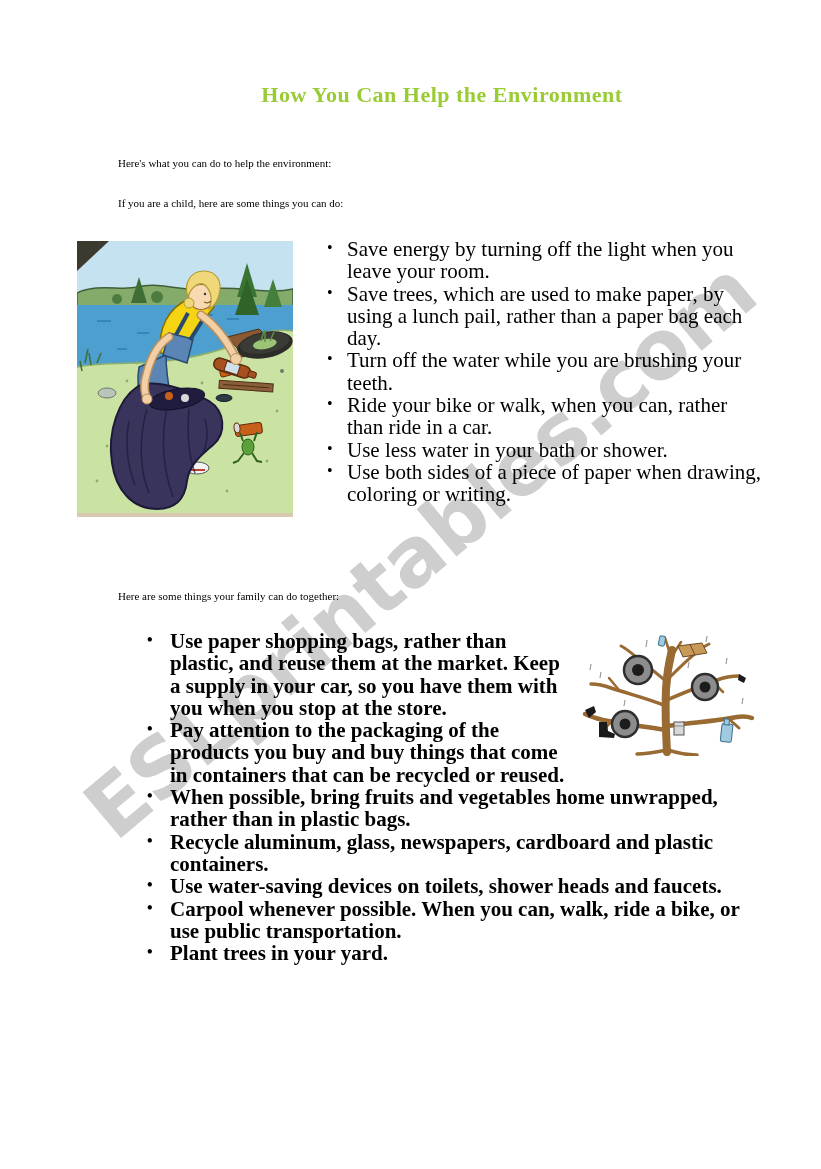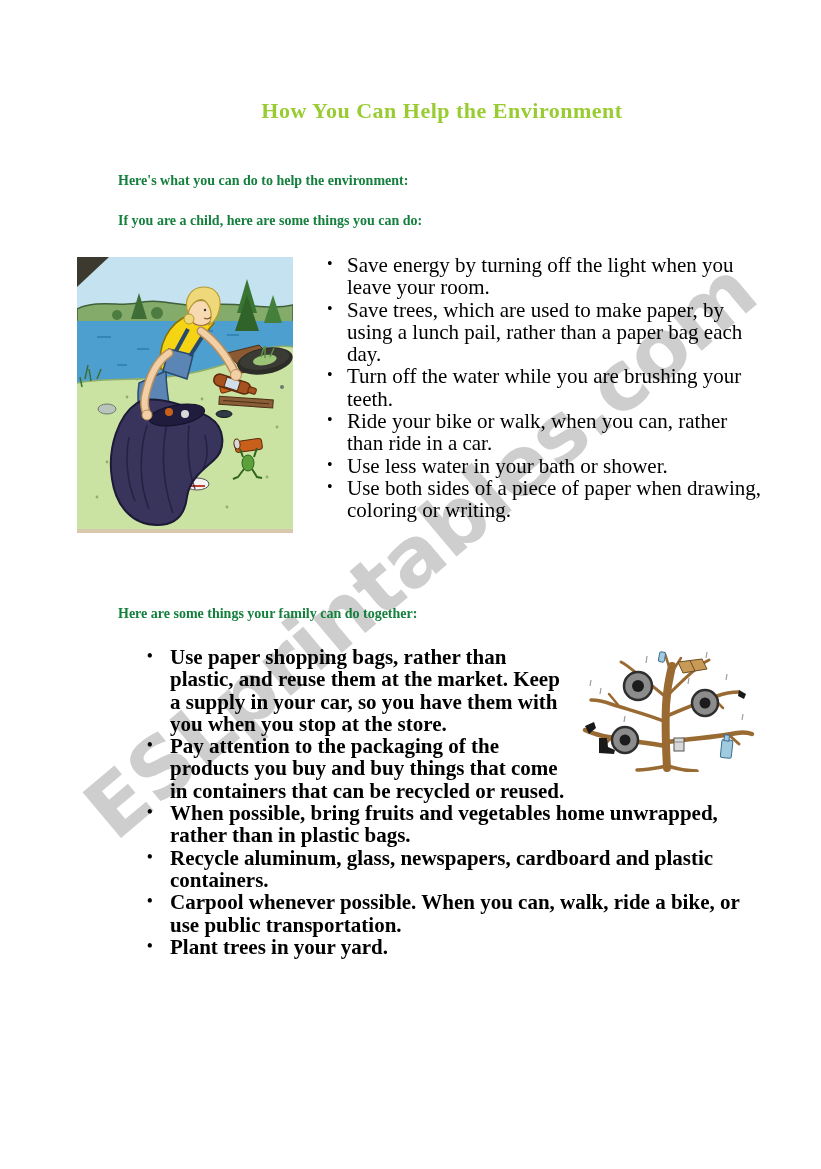--- a/index.html
+++ b/index.html
@@ -12,29 +12,29 @@
 
   
   .watermark{
     position:absolute;left:420px;top:550px;z-index:0;
     transform:translate(-50%,-50%) rotate(-40deg);
     font-family:"DejaVu Sans", sans-serif;font-weight:bold;
     font-size:82px;letter-spacing:-1px;color:#c6c6c6;opacity:0.85;
     white-space:nowrap;user-select:none;
   }
 
-  .layer{position:absolute;z-index:1;margin-top:16px;}
+  .layer{position:absolute;z-index:1;}
 
   .doc-title{
     left:62px;top:82px;width:760px;text-align:center;
     font-size:22px;font-weight:bold;color:#99cc33;
     letter-spacing:0.5px;
   }
   .heading{
-    left:118px;font-size:14px;font-weight:bold;color:#15803d;
+    left:118px;font-size:11px;font-weight:normal;color:#000000;
   }
   .heading.intro{top:157px;}
   .heading.child{top:197px;}
   .heading.family{top:590px;text-align:right;}
 
   .kid-illustration{left:77px;top:241px;width:216px;height:276px;}
   .kid-illustration svg{display:block;}
 
   .tip-list{font-size:21px;line-height:22.3px;}
   .tip-list ul{list-style:none;margin:0;padding:0 0 0 37px;}
@@ -241,18 +241,19 @@
               <path d="M126,2 l-1,6"></path>
             <path d="M44,66 l-1,6"></path>
               <path d="M10,30 l-1,6"></path>
           </g>
         </svg>
       </div>
     <li>Use paper shopping bags, rather than plastic, and reuse them at the market. Keep a supply in your car, so you have them with you when you stop at the store.</li>
         <li>Pay attention to the packaging of the products you buy and buy things that come in containers that can be recycled or reused.</li>
         <li>When possible, bring fruits and vegetables home unwrapped, rather than in plastic bags.</li>
         <li>Recycle aluminum, glass, newspapers, cardboard and plastic containers.</li>
+        <li>Use water-saving devices on toilets, shower heads and faucets.</li>
         <li>Carpool whenever possible. When you can, walk, ride a bike, or use public transportation.</li>
         <li>Plant trees in your yard.</li>
       </ul>
   </div>
 
 </div>
 
 </body></html>

